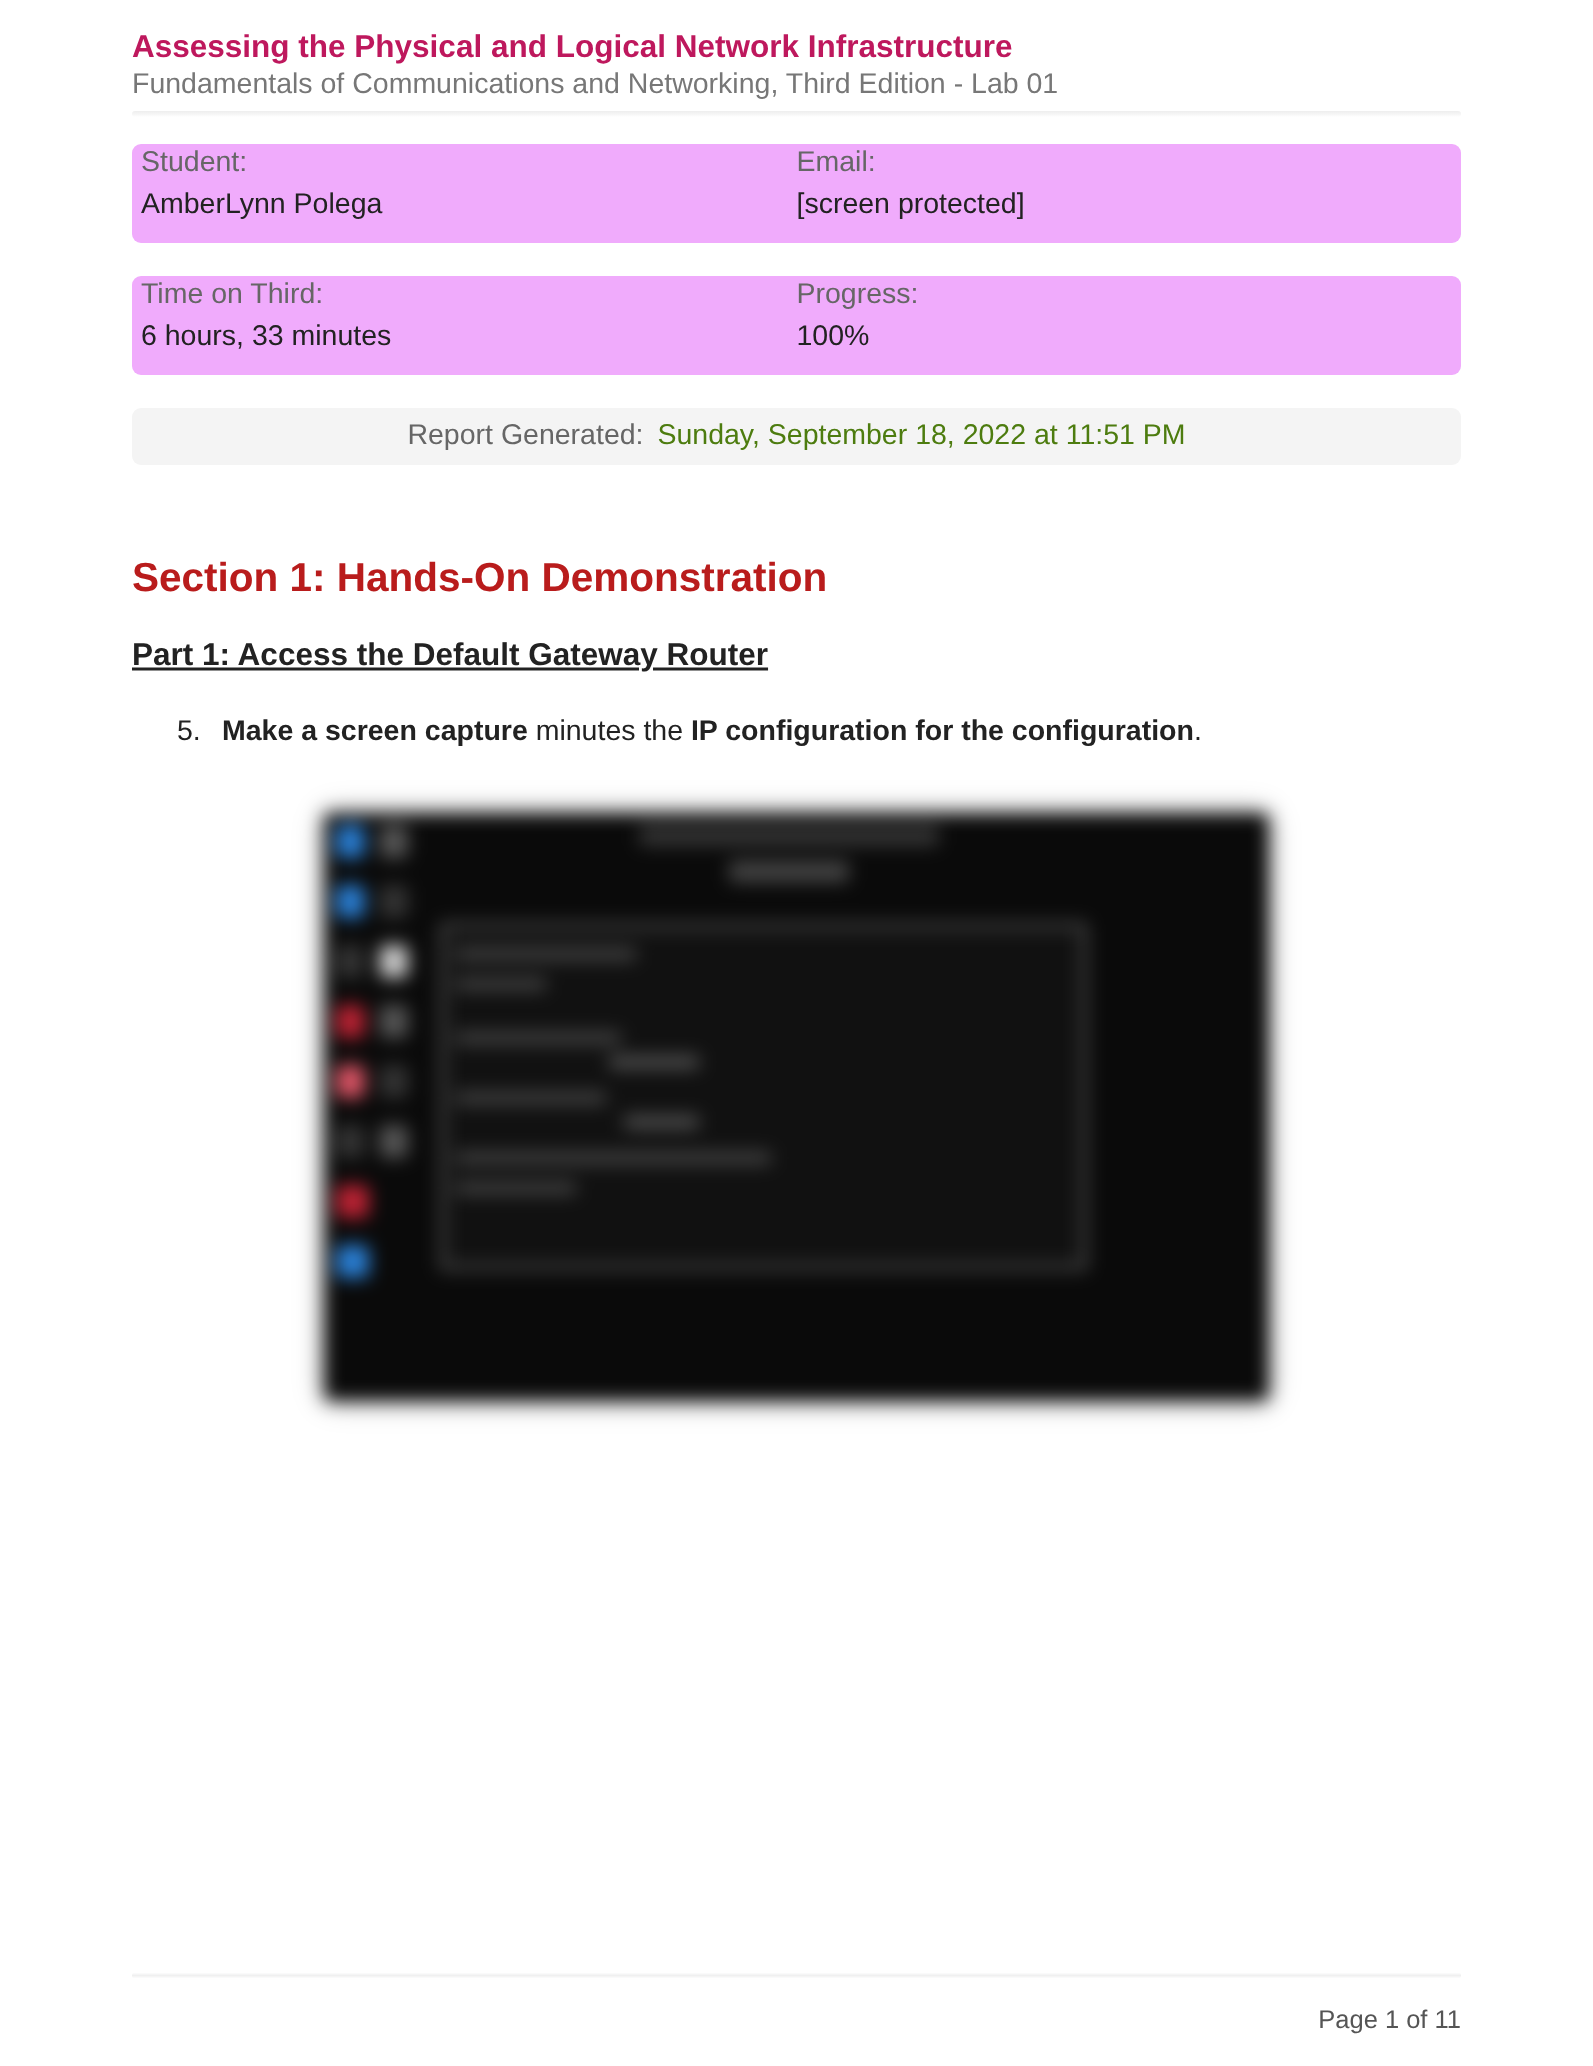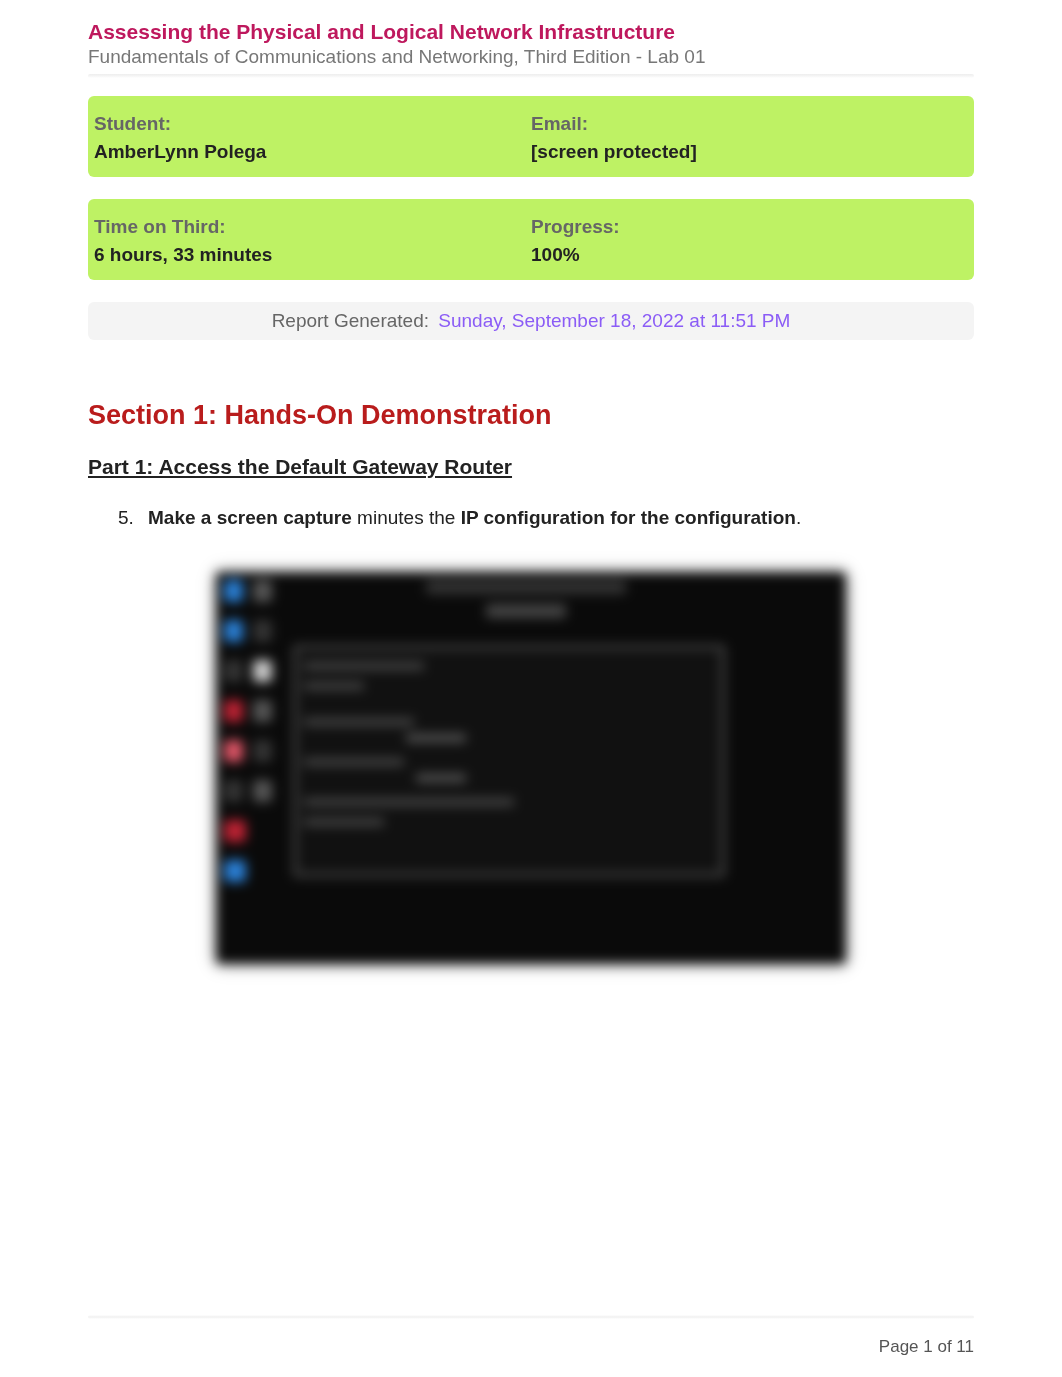--- a/index.html
+++ b/index.html
@@ -38,26 +38,25 @@
     margin-bottom: 18px;
   }
   .divider-bottom {
     height: 4px;
     background: linear-gradient(to bottom, #fff, #f0f0f0, #fff);
     border-radius: 2px;
     margin-top: 40px;
     margin-bottom: 10px;
   }
   .info-block {
-    background: #bef264;
+    background: #f0abfc;
     border-radius: 6px;
-    padding: 17px 6px 14px 6px;
+    padding: 2px 6px 14px 6px;
     margin-bottom: 22px;
     display: flex;
-    font-weight: bold;
   }
   .info-col {
     flex: 1;
     padding-left: 0;
   }
   .info-label {
     color: #666;
     font-size: 19px;
     margin-bottom: 6px;
   }
@@ -71,21 +70,21 @@
     padding: 8px 6px;
     text-align: center;
     font-size: 19px;
     margin-bottom: 60px;
   }
   .report-gen .label {
     color: #666;
     margin-right: 4px;
   }
   .report-gen .value {
-    color: #8b5cf6;
+    color: #4d7c0f;
   }
   h2.section {
     font-size: 27px;
     font-weight: bold;
     color: #b91c1c;
     margin-bottom: 24px;
   }
   h3.part {
     font-size: 21px;
     font-weight: bold;

